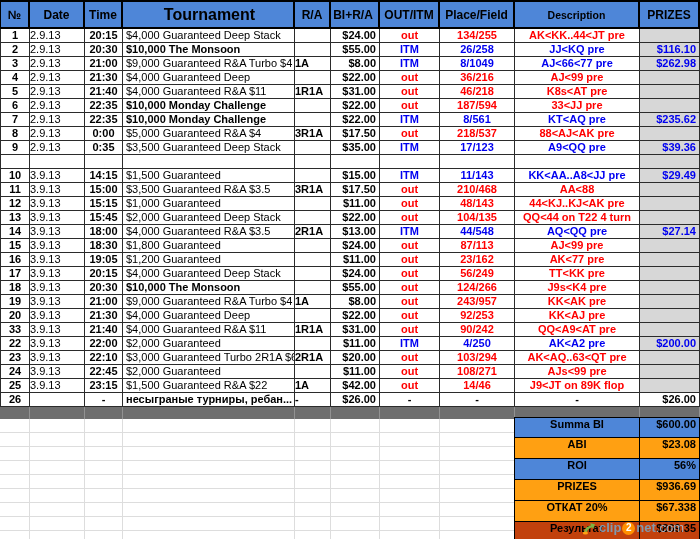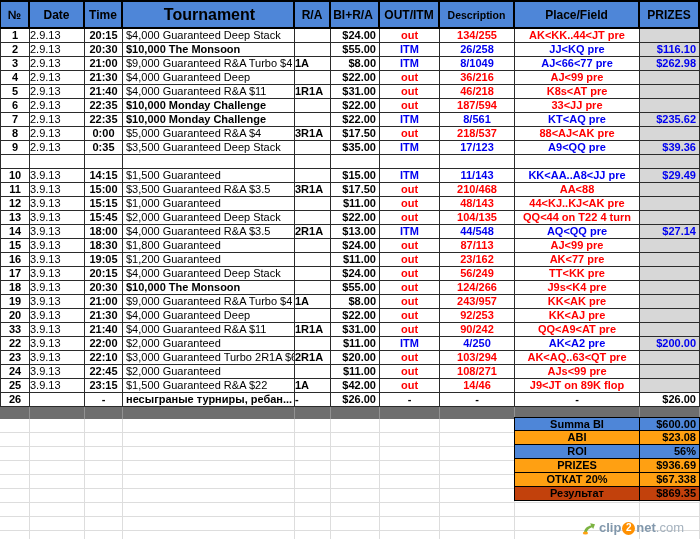--- a/index.html
+++ b/index.html
@@ -45,21 +45,21 @@
   
   #band{height:12px;}
   .band-cell{box-sizing:border-box;background:var(--band);border-right:1px solid #929292;}
   
   .ghost-row .gcell{
     box-sizing:border-box;height:14px;background:#fff;
     border-right:1px solid #DDDDDD;border-bottom:1px solid #DDDDDD;
   }
   
   #summary{position:absolute;left:514px;top:417px;width:186px;}
-  .sum-row{display:grid;grid-template-columns:125px 61px;height:14px;}
+  .sum-row{display:grid;grid-template-columns:125px 61px;height:21px;}
   .sum-label,.sum-value{
     box-sizing:border-box;border:1px solid #000;border-top:none;
     font-size:11px;font-weight:bold;line-height:12px;overflow:hidden;white-space:nowrap;
     display:block;color:#000;
   }
   .sum-row:first-child .sum-label,.sum-row:first-child .sum-value{border-top:1px solid #000;}
   .sum-label{text-align:center;border-right:none;}
   .sum-value{text-align:right;padding-right:3px;}
   .sum-blue .sum-label,.sum-blue .sum-value{background:var(--blue);}
   .sum-orange .sum-label,.sum-orange .sum-value{background:var(--orange);}
@@ -82,22 +82,22 @@
 
 <div class="sheet" style="--blue: #4E86D8; --orange: #FFA012; --red: #FF0000; --bluetxt: #0000F0; --prizebg: #D7D7D7; --band: #6E6E6E;">
   <div id="header-row" class="grid-row">
       <div class="hcell c-num">№</div>
       <div class="hcell c-date">Date</div>
       <div class="hcell c-time">Time</div>
       <div class="hcell c-tour">Tournament</div>
       <div class="hcell c-ra">R/A</div>
       <div class="hcell c-bi">BI+R/A</div>
       <div class="hcell c-status">OUT/ITM</div>
+      <div class="hcell c-place">Place/Field</div>
       <div class="hcell c-desc">Description</div>
-      <div class="hcell c-place">Place/Field</div>
       <div class="hcell c-prize">PRIZES</div>
     </div>
   <div id="table-body">
       <div class="grid-row data-row">
         <div class="cell c-num">1</div>
         <div class="cell c-date">2.9.13</div>
         <div class="cell c-time">20:15</div>
         <div class="cell c-tour">$4,000 Guaranteed Deep Stack</div>
         <div class="cell c-ra"></div>
         <div class="cell c-bi">$24.00</div>

